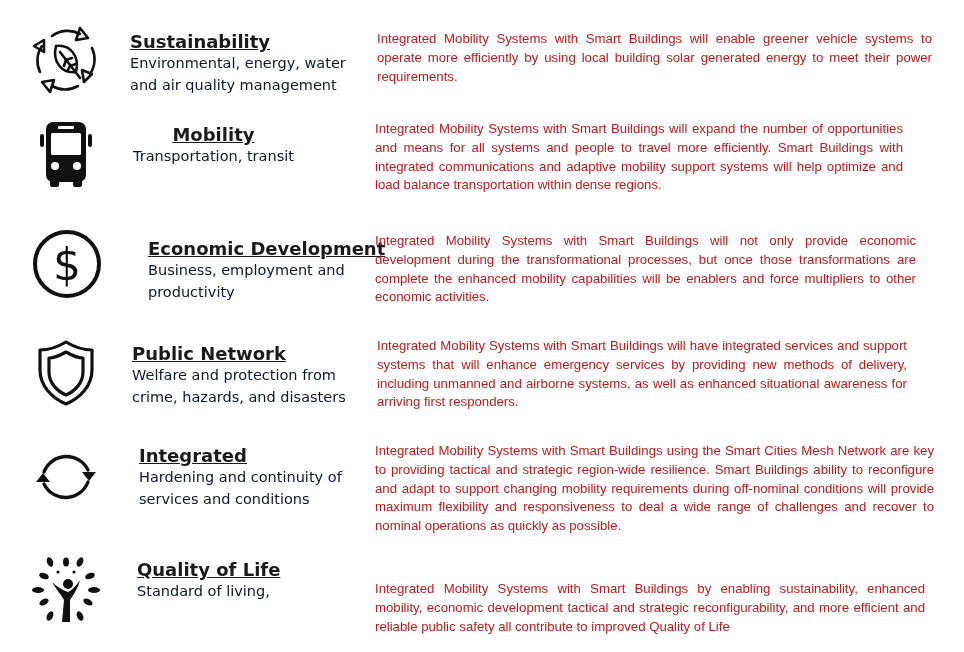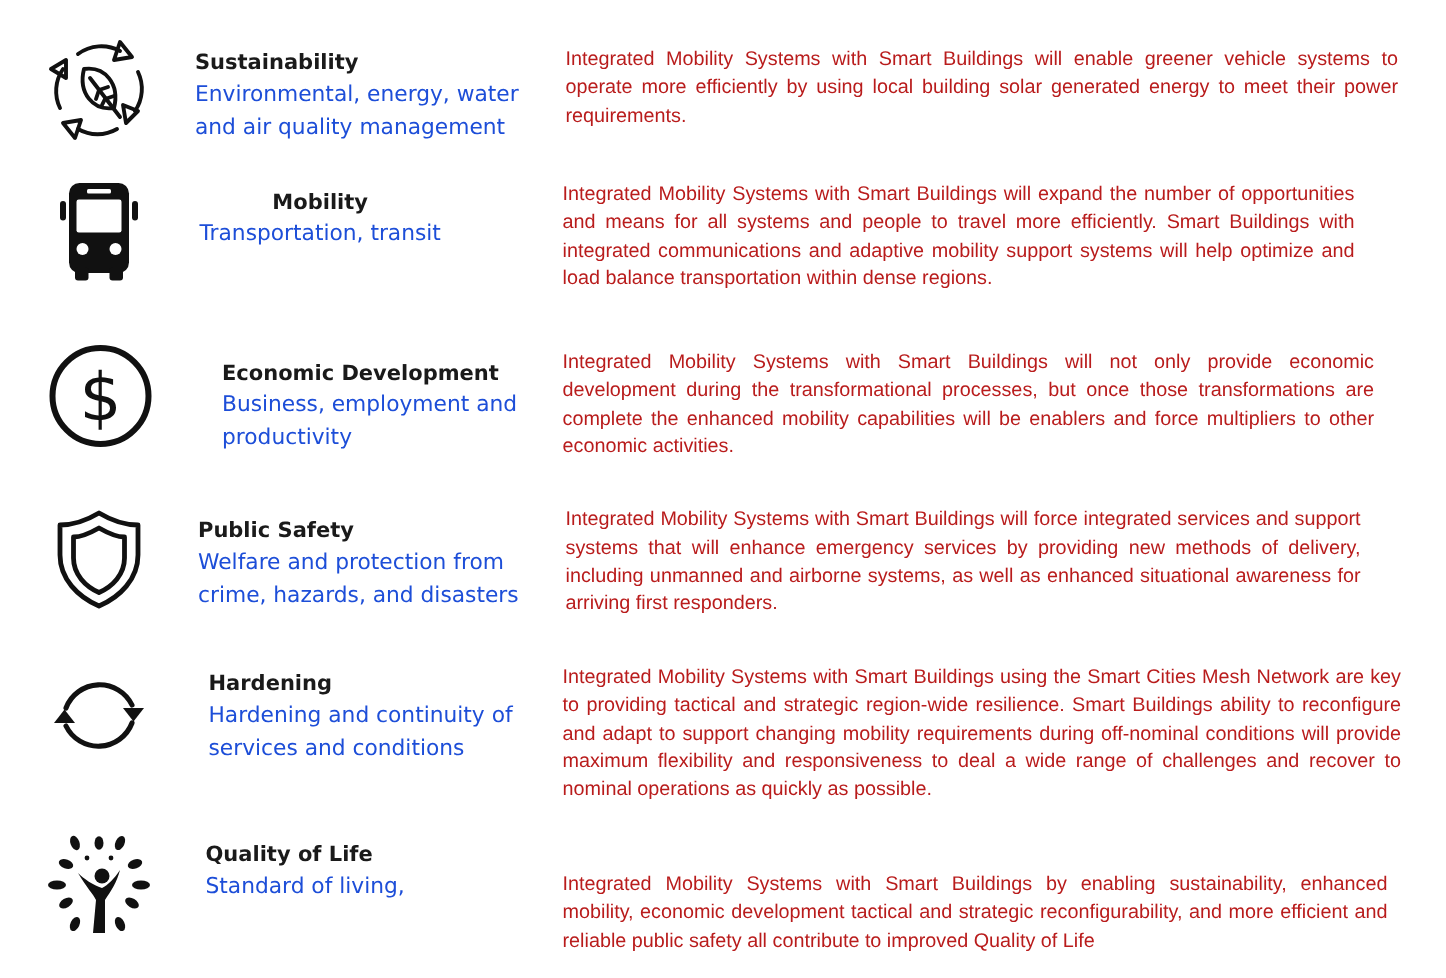--- a/index.html
+++ b/index.html
@@ -1,22 +1,22 @@
 <!DOCTYPE html>
 <html><head>
 <meta charset="utf-8">
 <style>
   html, body { margin:0; padding:0; background:#ffffff; }
   body { width:964px; height:652px; position:relative; overflow:hidden; font-family:"Liberation Sans", sans-serif; }
   .row { position:absolute; left:0; width:964px; }
   .icon { position:absolute; left:30px; width:72px; height:72px; }
   .icon svg { width:72px; height:72px; display:block; }
   .label { position:absolute; font-family:"DejaVu Sans", sans-serif; color:#2a2a2a; }
-  .label .title { font-weight:bold; font-size:14px; line-height:20px; color:#1a1a1a; }
-  .label .sub { font-size:14.5px; line-height:22px; color:#1d4ed8; }
+  .label .title { font-weight:bold; font-size:18px; line-height:20px; color:#1a1a1a;text-decoration:underline; }
+  .label .sub { font-size:14.5px; line-height:22px; color:#0f172a; }
   .desc { position:absolute; color:#b91c1c; font-family:"Liberation Sans", sans-serif; font-size:13.2px; line-height:18.8px; text-align:justify; }
 </style>
 </head>
 <body>
 
 <div class="row" style="top:0;">
   <div class="icon" style="top:24px;">
     <svg viewBox="0 0 72 72" fill="none" stroke="#111" stroke-width="2.6" stroke-linejoin="round" stroke-linecap="round">
       <path d="M22 12 A26 26 0 0 1 50 10"></path>
       <path d="M62 24 A26 26 0 0 1 60 50"></path>
@@ -76,38 +76,38 @@
 </div>
 
 <div class="row" style="top:0;">
   <div class="icon" style="top:336px;">
     <svg viewBox="0 0 72 72" fill="none" stroke="#111" stroke-width="3.2" stroke-linejoin="round">
       <path d="M36 6 C26 12 18 14 10 14 L10 34 C10 50 22 62 36 68 C50 62 62 50 62 34 L62 14 C54 14 46 12 36 6 Z"></path>
       <path d="M36 16 C29 20 24 22 19 22 L19 36 C19 47 27 55 36 59 C45 55 53 47 53 36 L53 22 C48 22 43 20 36 16 Z"></path>
     </svg>
   </div>
   <div class="label" style="left:132px; top:344px;">
-    <div class="title">Public Safety</div>
+    <div class="title">Public Network</div>
     <div class="sub">Welfare and protection from</div>
     <div class="sub">crime, hazards, and disasters</div>
   </div>
-  <div class="desc" style="left:377px; top:337px; width:530px;">Integrated Mobility Systems with Smart Buildings will force integrated services and support systems that will enhance emergency services by providing new methods of delivery, including unmanned and airborne systems, as well as enhanced situational awareness for arriving first responders.</div>
+  <div class="desc" style="left:377px; top:337px; width:530px;">Integrated Mobility Systems with Smart Buildings will have integrated services and support systems that will enhance emergency services by providing new methods of delivery, including unmanned and airborne systems, as well as enhanced situational awareness for arriving first responders.</div>
 </div>
 
 <div class="row" style="top:0;">
   <div class="icon" style="top:440px;">
     <svg viewBox="0 0 72 72" fill="none" stroke="#111" stroke-width="3.4" stroke-linecap="round">
       <path d="M14 32 A24 24 0 0 1 58 30"></path>
       <path d="M58 42 A24 24 0 0 1 14 44"></path>
       <polygon points="52,32 66,32 59,41" fill="#111" stroke="none"></polygon>
       <polygon points="6,42 20,42 13,33" fill="#111" stroke="none"></polygon>
     </svg>
   </div>
   <div class="label" style="left:139px; top:446px;">
-    <div class="title">Hardening</div>
+    <div class="title">Integrated</div>
     <div class="sub">Hardening and continuity of</div>
     <div class="sub">services and conditions</div>
   </div>
   <div class="desc" style="left:375px; top:442px; width:559px;">Integrated Mobility Systems with Smart Buildings using the Smart Cities Mesh Network are key to providing tactical and strategic region-wide resilience.  Smart Buildings ability to reconfigure and adapt to support changing mobility requirements during off-nominal conditions will provide maximum flexibility and responsiveness to deal a wide range of challenges and recover to nominal operations as quickly as possible.</div>
 </div>
 
 <div class="row" style="top:0;">
   <div class="icon" style="top:556px;">
     <svg viewBox="0 0 72 72" fill="#111">
       <ellipse cx="20" cy="6" rx="3" ry="5" transform="rotate(-20 20 6)"></ellipse>

